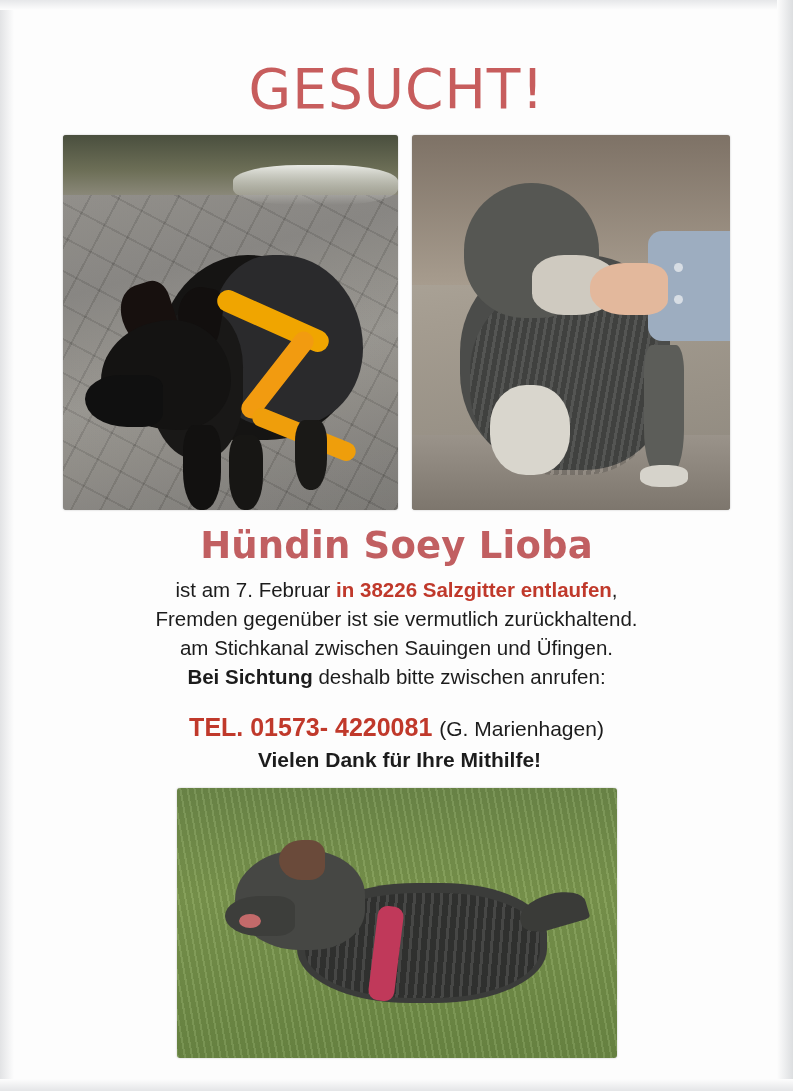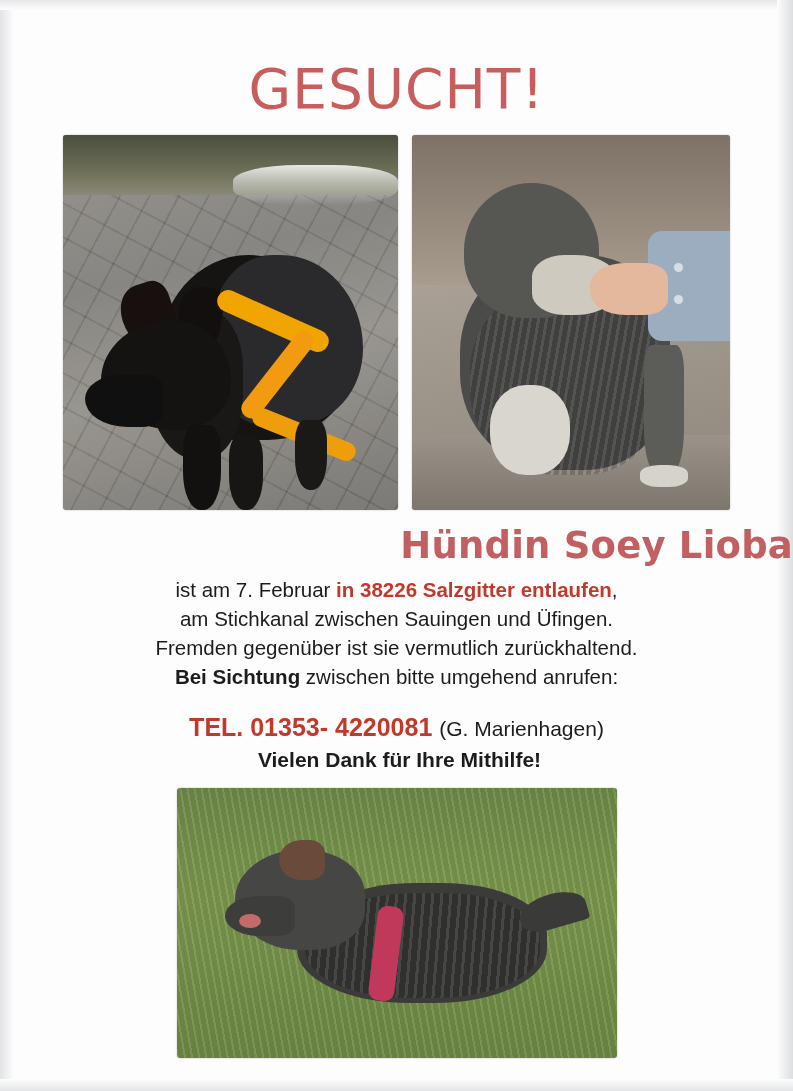--- a/index.html
+++ b/index.html
@@ -366,21 +366,20 @@
   }
 
   
   .dog-name {
     font-family: "DejaVu Sans", sans-serif;
     font-weight: bold;
     font-size: 37px;
     color: #c15f61;
     margin: 12px 0 8px 0;
     letter-spacing: 0.2px;
-    text-align: right;
   }
   .body-lines {
     font-size: 20.5px;
     color: #1c1c1c;
     line-height: 1.42;
   }
   .body-lines .line {
     margin: 0;
     padding: 0;
   }
@@ -461,29 +460,29 @@
       </div>
 
     </div>
 
     <h2 class="dog-name">Hündin Soey Lioba</h2>
 
     <div class="body-lines">
       <p class="line">
         <span>ist am 7. Februar </span><span class="hl-red">in 38226 Salzgitter entlaufen</span><span>,</span>
       </p>
+      <p class="line">Fremden gegenüber ist sie vermutlich zurückhaltend.</p>
       <p class="line">am Stichkanal zwischen Sauingen und Üfingen.</p>
-      <p class="line">Fremden gegenüber ist sie vermutlich zurückhaltend.</p>
       <p class="line">
-        <span class="bold">Bei Sichtung</span><span> zwischen bitte umgehend anrufen:</span>
+        <span class="bold">Bei Sichtung</span><span> deshalb bitte zwischen anrufen:</span>
       </p>
     </div>
 
     <div class="tel-line">
-      <span>TEL. 01353- 4220081</span>
+      <span>TEL. 01573- 4220081</span>
       <span class="tel-owner">(G. Marienhagen)</span>
     </div>
 
     <div class="thanks">Vielen Dank für Ihre Mithilfe!</div>
 
     <div class="photo photo-3">
       <div class="p3-grass-tex"></div>
       <div class="p3-body"></div>
       <div class="p3-shag"></div>
       <div class="p3-tail"></div>

